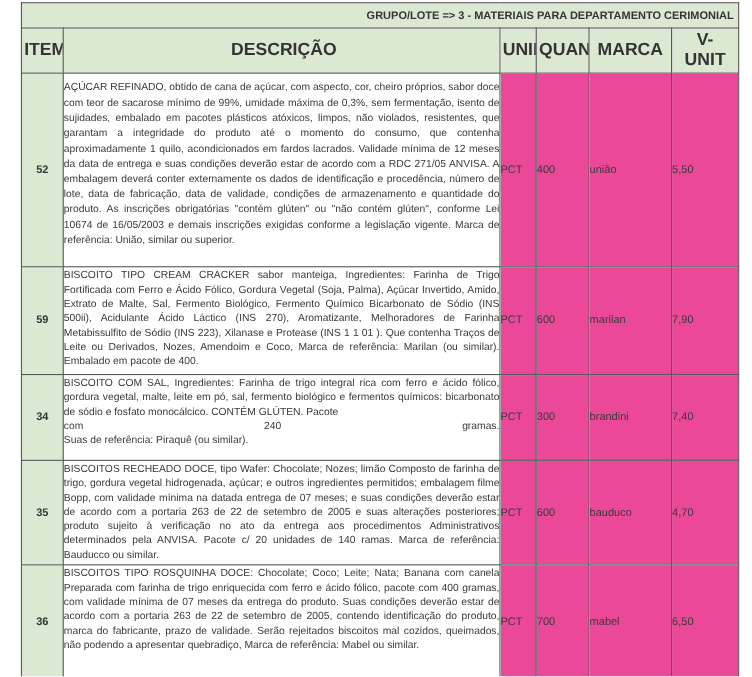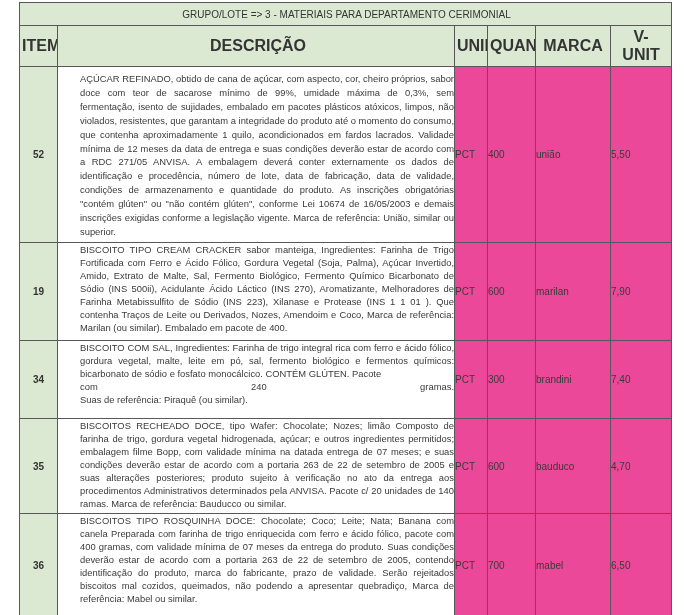--- a/index.html
+++ b/index.html
@@ -19,41 +19,41 @@
   }
   table.lote th, table.lote td{
     border:1px solid var(--border,#58585a);
     padding:0;
     overflow:hidden;
   }
   .green{background:var(--green,#dbe8d2);}
   
   tr.group-row{height:23px;}
   tr.group-row th{
-    text-align:center;font-size:10px;font-weight:normal;color:#343434;
+    text-align:right;font-size:10px;font-weight:bold;color:#343434;
     padding:2px 4px 2px 6px;vertical-align:middle;
   }
   tr.cols-row{height:31px;}
   tr.cols-row th{
     font-size:16px;font-weight:bold;color:#343434;vertical-align:middle;
     text-align:center;padding:2px 2px;
   }
   tr.cols-row th.th-desc{text-align:center;padding-left:6px;}
   
   td.c-item{
     text-align:center;vertical-align:middle;
     font-size:10px;font-weight:bold;color:#343434;
   }
   td.c-desc{
     background:#fff;vertical-align:top;
     font-size:9.4px;line-height:13px;
     text-align:justify;
     padding:4px 5px 3px 6px;
   }
-  td.c-desc .seg{text-align:justify;margin-left:22px;}
+  td.c-desc .seg{text-align:justify;}
   td.c-desc .seg.spread{text-align:justify;text-align-last:justify;}
   td.c-mid{
     background:#ec4899;text-align:left;vertical-align:middle;
     font-size:10px;color:#3a3a3a;
   }
   tbody tr:nth-child(1){height:176px;}
   tbody tr:nth-child(1) td.c-desc{line-height:13.9px;padding-top:5px;}
   tbody tr:nth-child(2){height:98px;}
   tbody tr:nth-child(3){height:78px;}
   tbody tr:nth-child(4){height:95px;}
@@ -91,21 +91,21 @@
           <td class="c-item green">52</td>
           <td class="c-desc">
             <div class="seg">AÇÚCAR REFINADO, obtido de cana de açúcar, com aspecto, cor, cheiro próprios, sabor doce com teor de sacarose mínimo de 99%, umidade máxima de 0,3%, sem fermentação, isento de sujidades, embalado em pacotes plásticos atóxicos, limpos, não violados, resistentes, que garantam a integridade do produto até o momento do consumo, que contenha aproximadamente 1 quilo, acondicionados em fardos lacrados. Validade mínima de 12 meses da data de entrega e suas condições deverão estar de acordo com a RDC 271/05 ANVISA. A embalagem deverá conter externamente os dados de identificação e procedência, número de lote, data de fabricação, data de validade, condições de armazenamento e quantidade do produto. As inscrições obrigatórias "contém glúten" ou "não contém glúten", conforme Lei 10674 de 16/05/2003 e demais inscrições exigidas conforme a legislação vigente. Marca de referência: União, similar ou superior.</div>
           </td>
           <td class="c-mid">PCT</td>
           <td class="c-mid">400</td>
           <td class="c-mid">união</td>
           <td class="c-mid">5,50</td>
         </tr>
         <tr>
-          <td class="c-item green">19</td>
+          <td class="c-item green">59</td>
           <td class="c-desc">
             <div class="seg">BISCOITO TIPO CREAM CRACKER sabor manteiga, Ingredientes: Farinha de Trigo Fortificada com Ferro e Ácido Fólico, Gordura Vegetal (Soja, Palma), Açúcar Invertido, Amido, Extrato de Malte, Sal, Fermento Biológico, Fermento Químico Bicarbonato de Sódio (INS 500ii), Acidulante Ácido Láctico (INS 270), Aromatizante, Melhoradores de Farinha Metabissulfito de Sódio (INS 223), Xilanase e Protease (INS 1 1 01 ). Que contenha Traços de Leite ou Derivados, Nozes, Amendoim e Coco, Marca de referência: Marilan (ou similar). Embalado em pacote de 400.</div>
           </td>
           <td class="c-mid">PCT</td>
           <td class="c-mid">600</td>
           <td class="c-mid">marilan</td>
           <td class="c-mid">7,90</td>
         </tr>
         <tr>
           <td class="c-item green">34</td>

